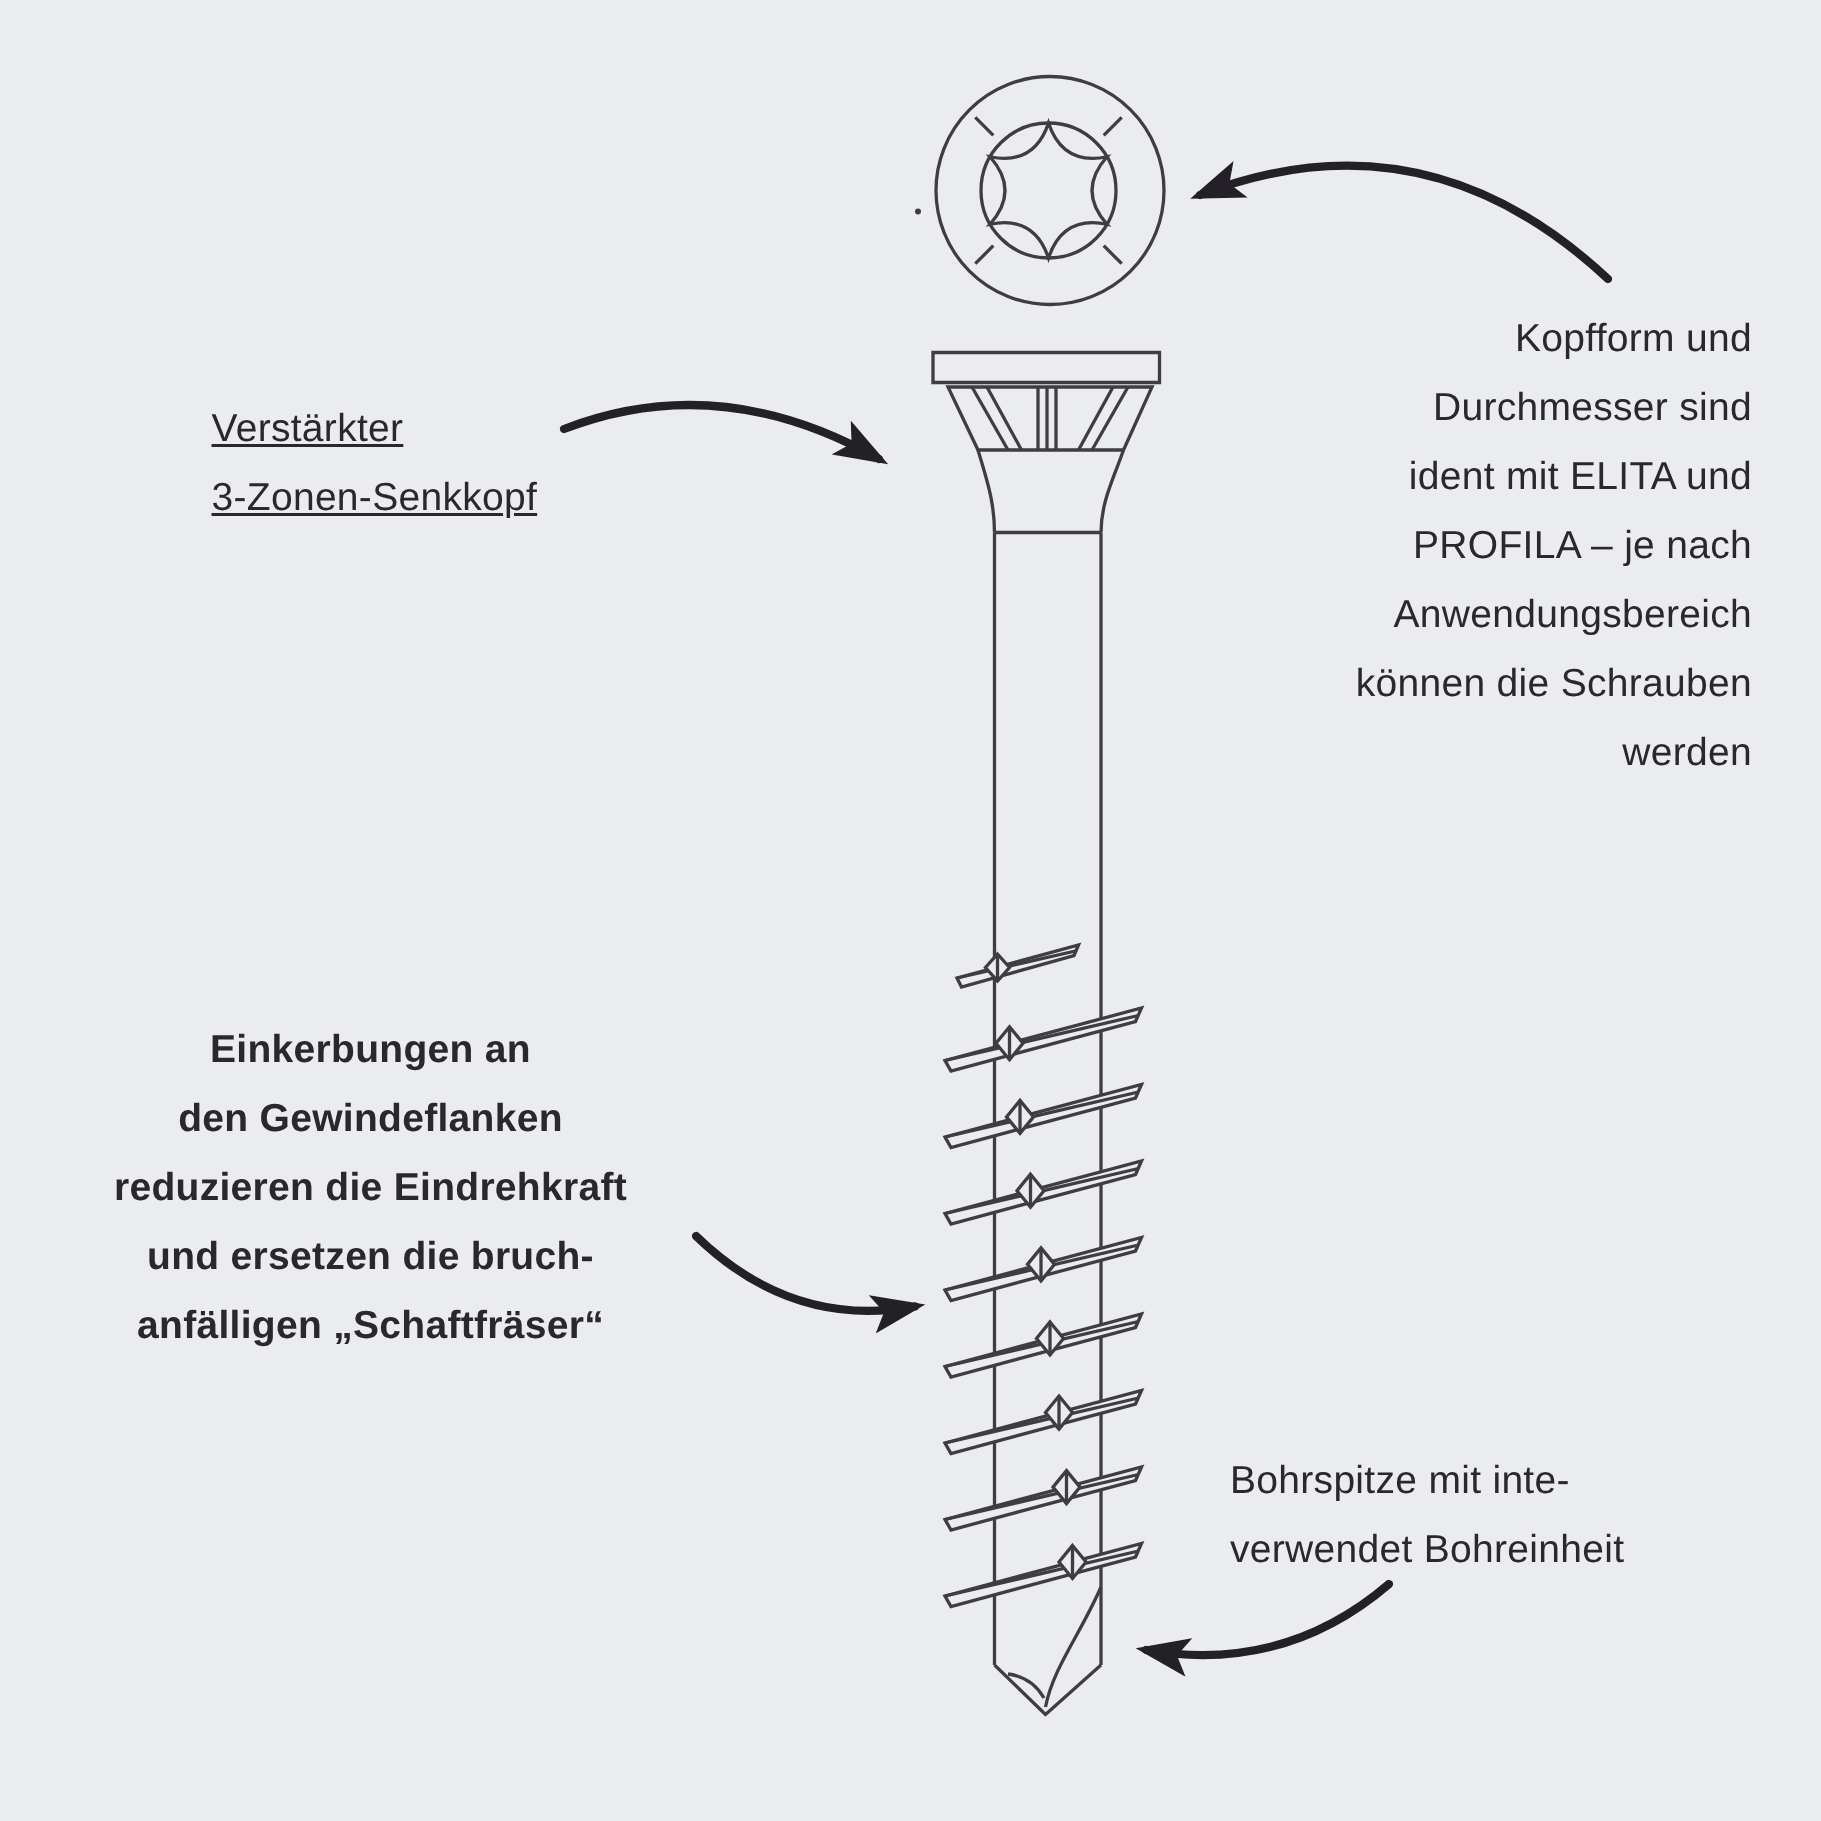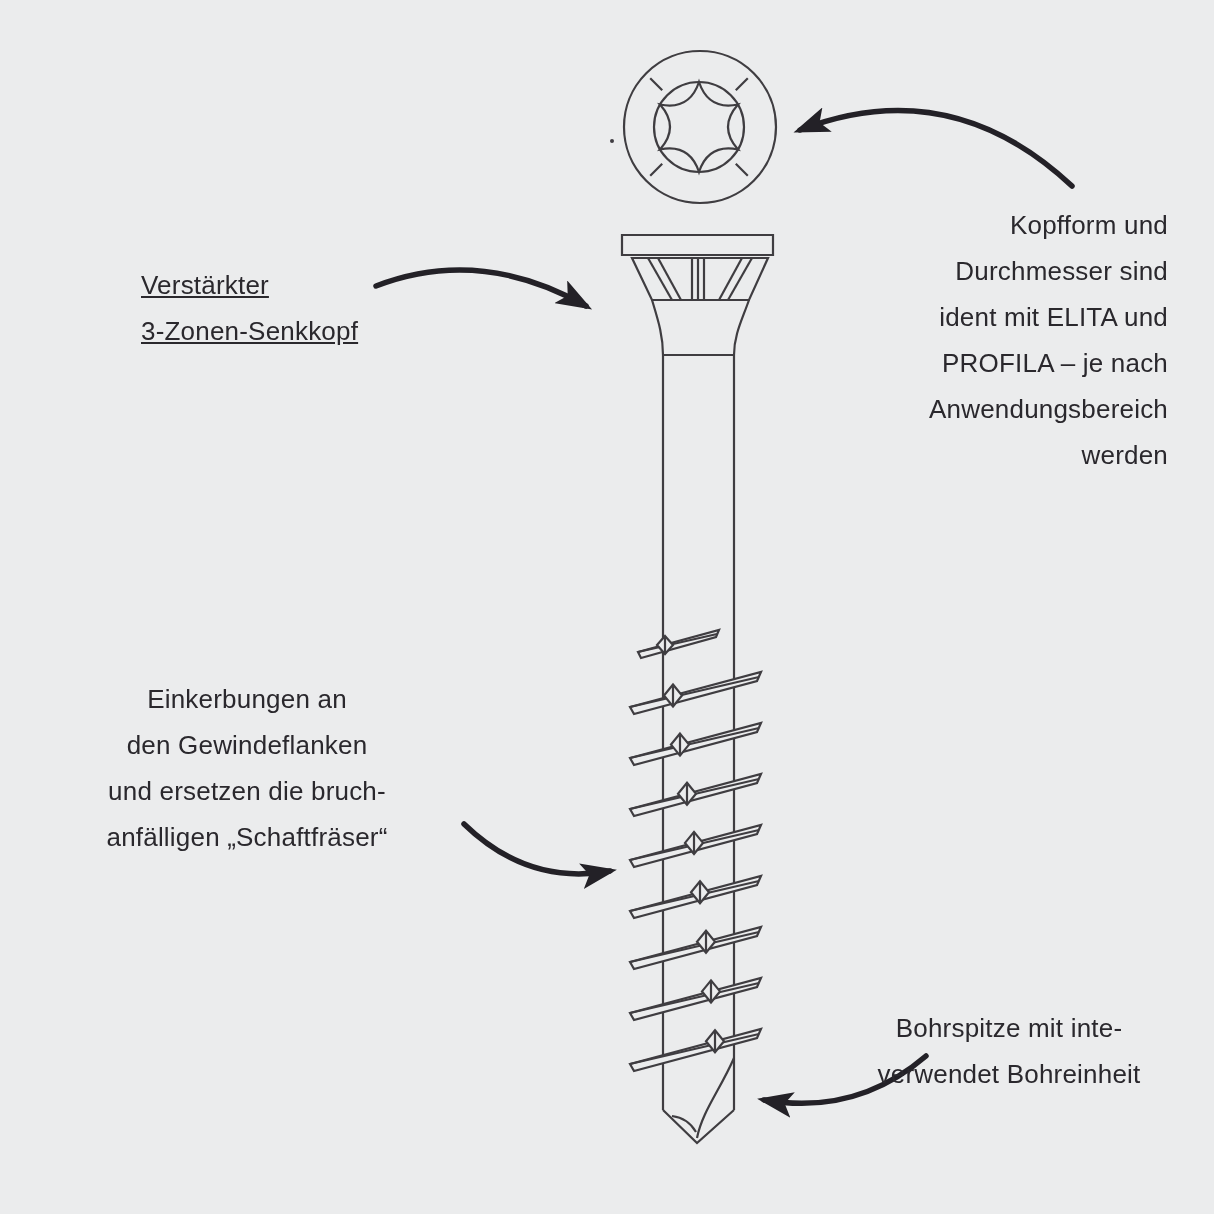--- a/index.html
+++ b/index.html
@@ -24,22 +24,22 @@
     position:absolute;
     color:var(--text);
     font-size:26px;
     line-height:46px;
     letter-spacing:.2px;
     white-space:nowrap;
   }
   .annotation div{white-space:nowrap;}
   .a-senkkopf{left:141px;top:262px;text-align:left;text-decoration:underline;}
   .a-kopfform{right:46px;top:202px;text-align:right;}
-  .a-einkerbungen{left:0px;top:676px;width:494px;text-align:center;}
-  .a-bohrspitze{left:820px;top:1005px;width:378px;text-align:center;}
+  .a-einkerbungen{left:0px;top:676px;width:494px;text-align:center;font-weight:bold;}
+  .a-bohrspitze{left:820px;top:963px;width:378px;}
 
   .ln{stroke:var(--line);stroke-width:2.2;fill:none;}
   .lnf{stroke:var(--line);stroke-width:2.2;fill:var(--background);}
   .arrow{stroke:var(--arrow);stroke-width:5.5;fill:none;stroke-linecap:round;}
 </style>
 </head>
 <body>
 
 <div class="stage">
 
@@ -155,26 +155,28 @@
     <div>Verstärkter</div>
     <div>3-Zonen-Senkkopf</div>
   </div>
 
   <div class="annotation a-kopfform">
     <div>Kopfform und</div>
     <div>Durchmesser sind</div>
     <div>ident mit ELITA und</div>
     <div>PROFILA – je nach</div>
     <div>Anwendungsbereich</div>
+    <div>können die Schrauben</div>
     <div>werden</div>
   </div>
 
   <div class="annotation a-einkerbungen">
     <div>Einkerbungen an</div>
     <div>den Gewindeflanken</div>
+    <div>reduzieren die Eindrehkraft</div>
     <div>und ersetzen die bruch-</div>
     <div>anfälligen „Schaftfräser“</div>
   </div>
 
   <div class="annotation a-bohrspitze">
     <div>Bohrspitze mit inte-</div>
     <div>verwendet Bohreinheit</div>
   </div>
 
 </div>

